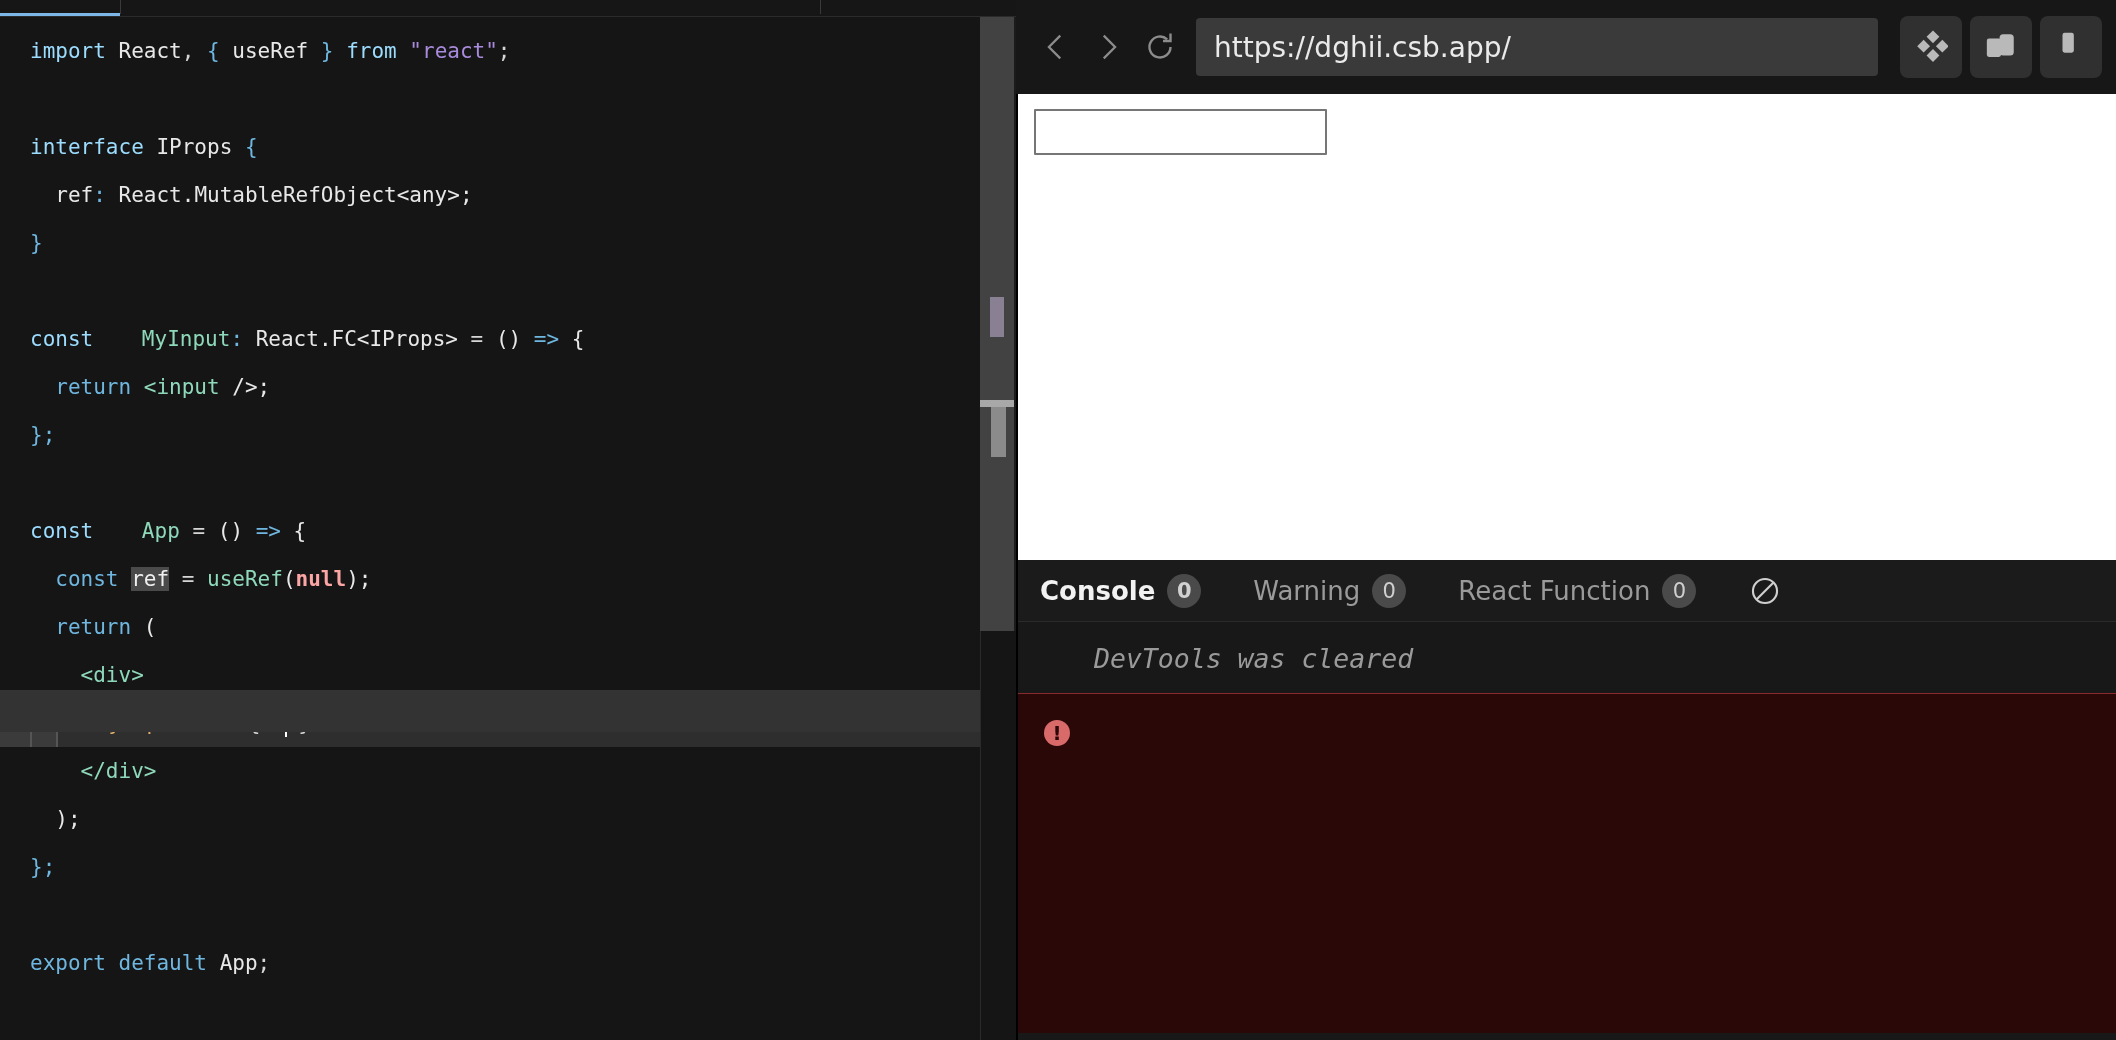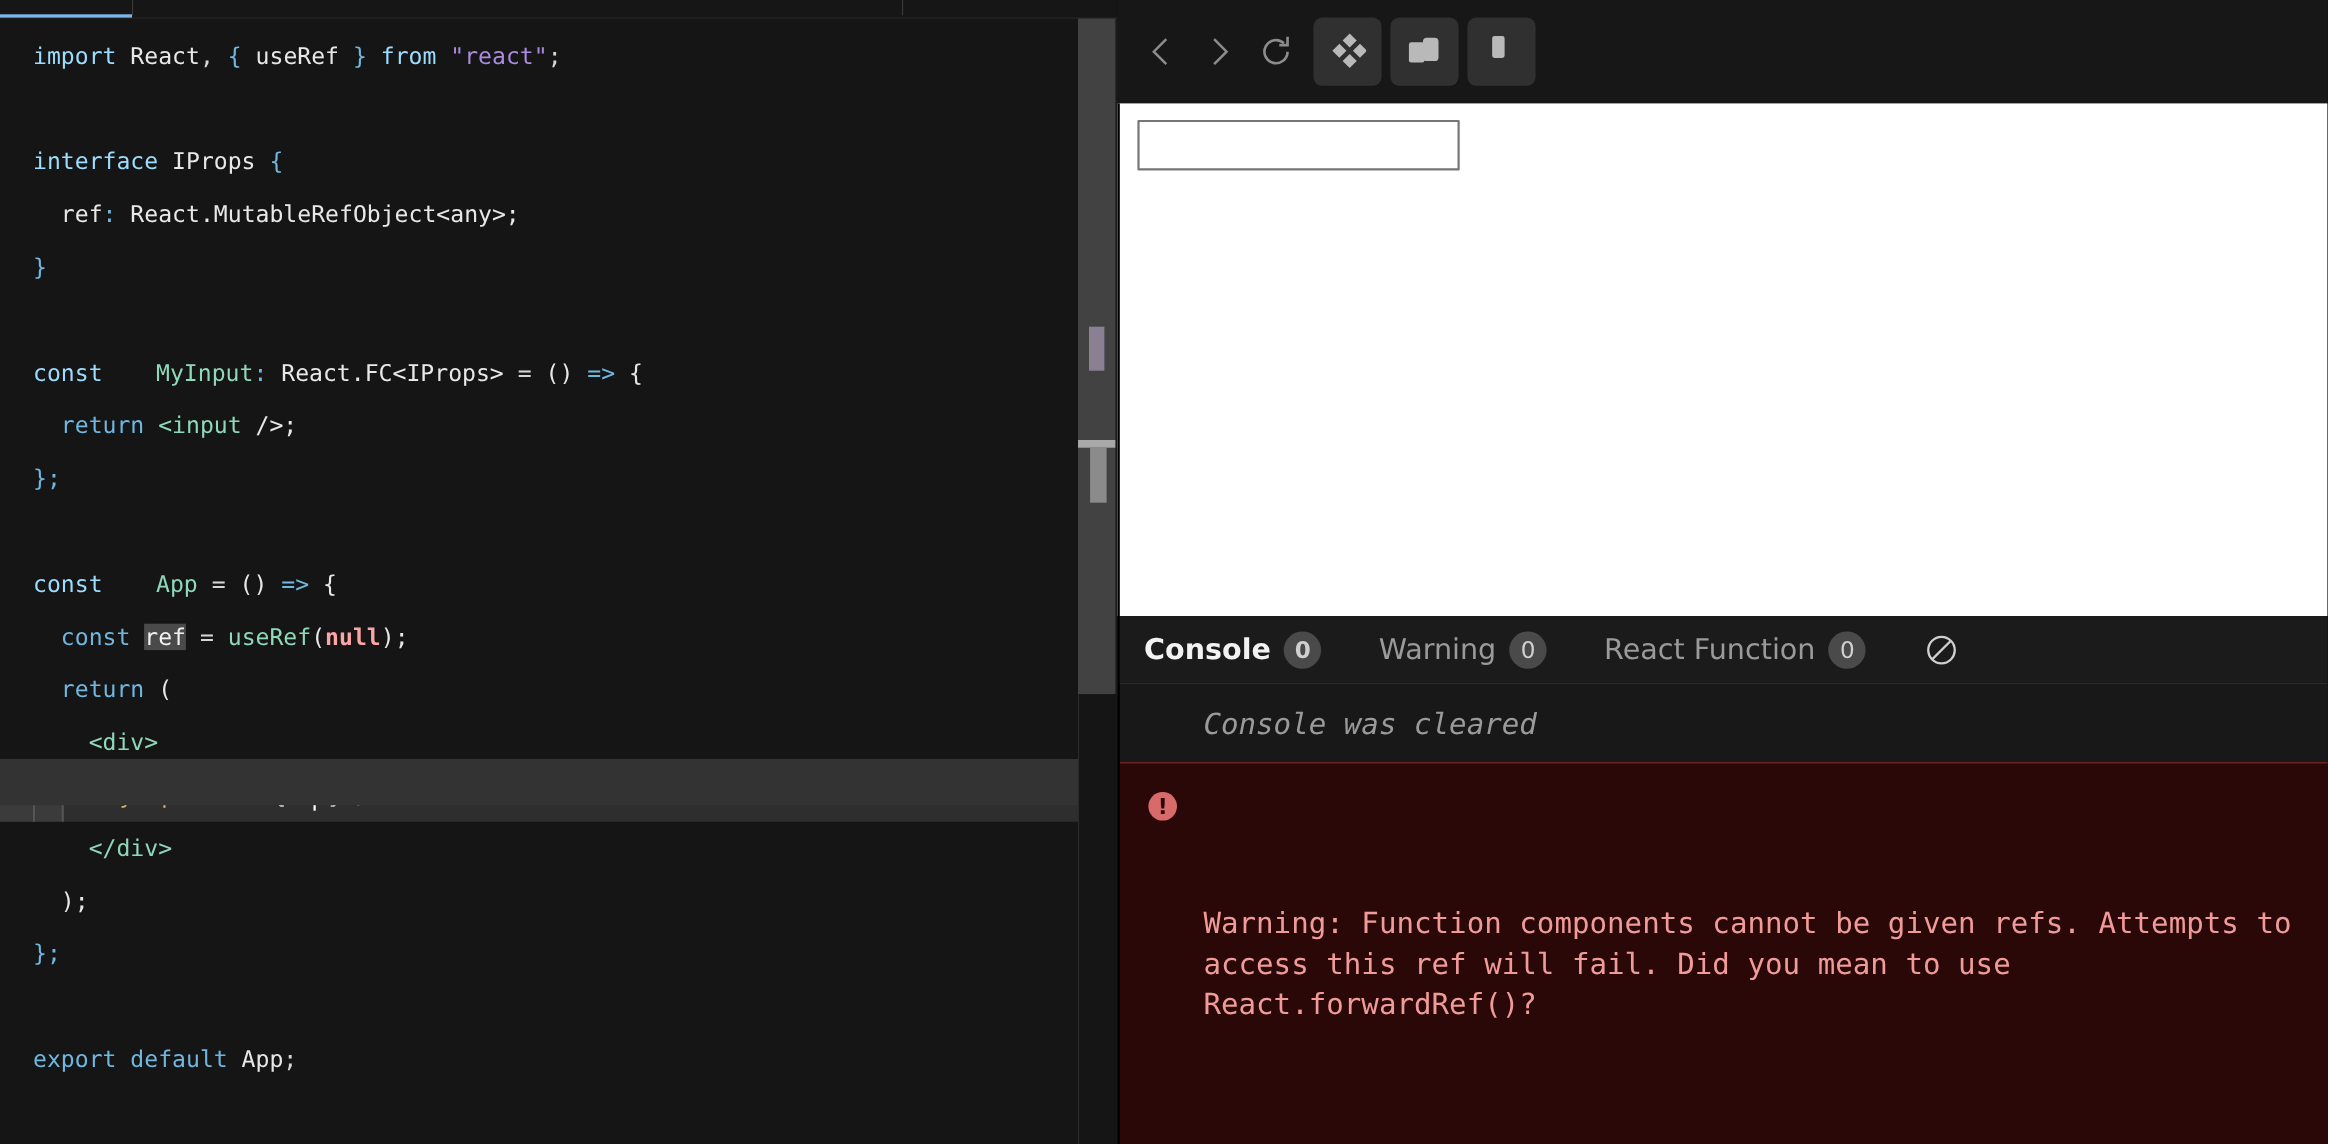--- a/index.html
+++ b/index.html
@@ -293,20 +293,23 @@
         <svg width="34" height="34" viewBox="0 0 24 24" fill="none" stroke="currentColor" stroke-width="1.6">
             <polyline points="9,4 17,12 9,20"></polyline>
           </svg>
       </div>
       <div class="nav-btn">
         <svg width="36" height="36" viewBox="0 0 24 24" fill="none" stroke="currentColor" stroke-width="1.6">
           <path d="M19 12a7 7 0 1 1-2.2-5.1"></path>
             <polyline points="19,3 19,8 14,8"></polyline>
         </svg>
       </div>
+      <div class="url-bar">
+        <span>https://dghii.csb.app/</span>
+      </div>
       <div class="tool-btn">
         <svg width="34" height="34" viewBox="0 0 24 24" fill="#b9b9b9">
           <rect x="10.2" y="1.6" width="6.4" height="6.4" transform="rotate(45 13.4 4.8)"></rect>
           <rect x="3.6" y="8.2" width="6.4" height="6.4" transform="rotate(45 6.8 11.4)"></rect>
           <rect x="16.8" y="8.2" width="6.4" height="6.4" transform="rotate(45 20 11.4)"></rect>
           <rect x="10.2" y="14.8" width="6.4" height="6.4" transform="rotate(45 13.4 18)"></rect>
         </svg>
       </div>
       <div class="tool-btn">
         <svg width="34" height="34" viewBox="0 0 24 24" fill="#b9b9b9">
@@ -347,25 +350,24 @@
           <svg width="34" height="34" viewBox="0 0 24 24" fill="none" stroke="currentColor" stroke-width="1.5">
             <circle cx="12" cy="12" r="8.5"></circle>
               <line x1="6" y1="18" x2="18" y2="6"></line>
           </svg>
         </div>
 
       </div>
 
       <div class="console-body">
         <div class="console-cleared">
-          <span>Console was cleared</span>
+          <span>DevTools was cleared</span>
         </div>
         <div class="console-error">
           <span class="err-icon">!</span>
-          <span class="err-msg">Warning: Function components cannot be given refs. Attempts to access this ref will fail. Did you mean to use React.forwardRef()?</span>
           <span class="err-gap"></span>
           
         </div>
       </div>
     </div>
 
   </div>
 </div>
 
 </body></html>

